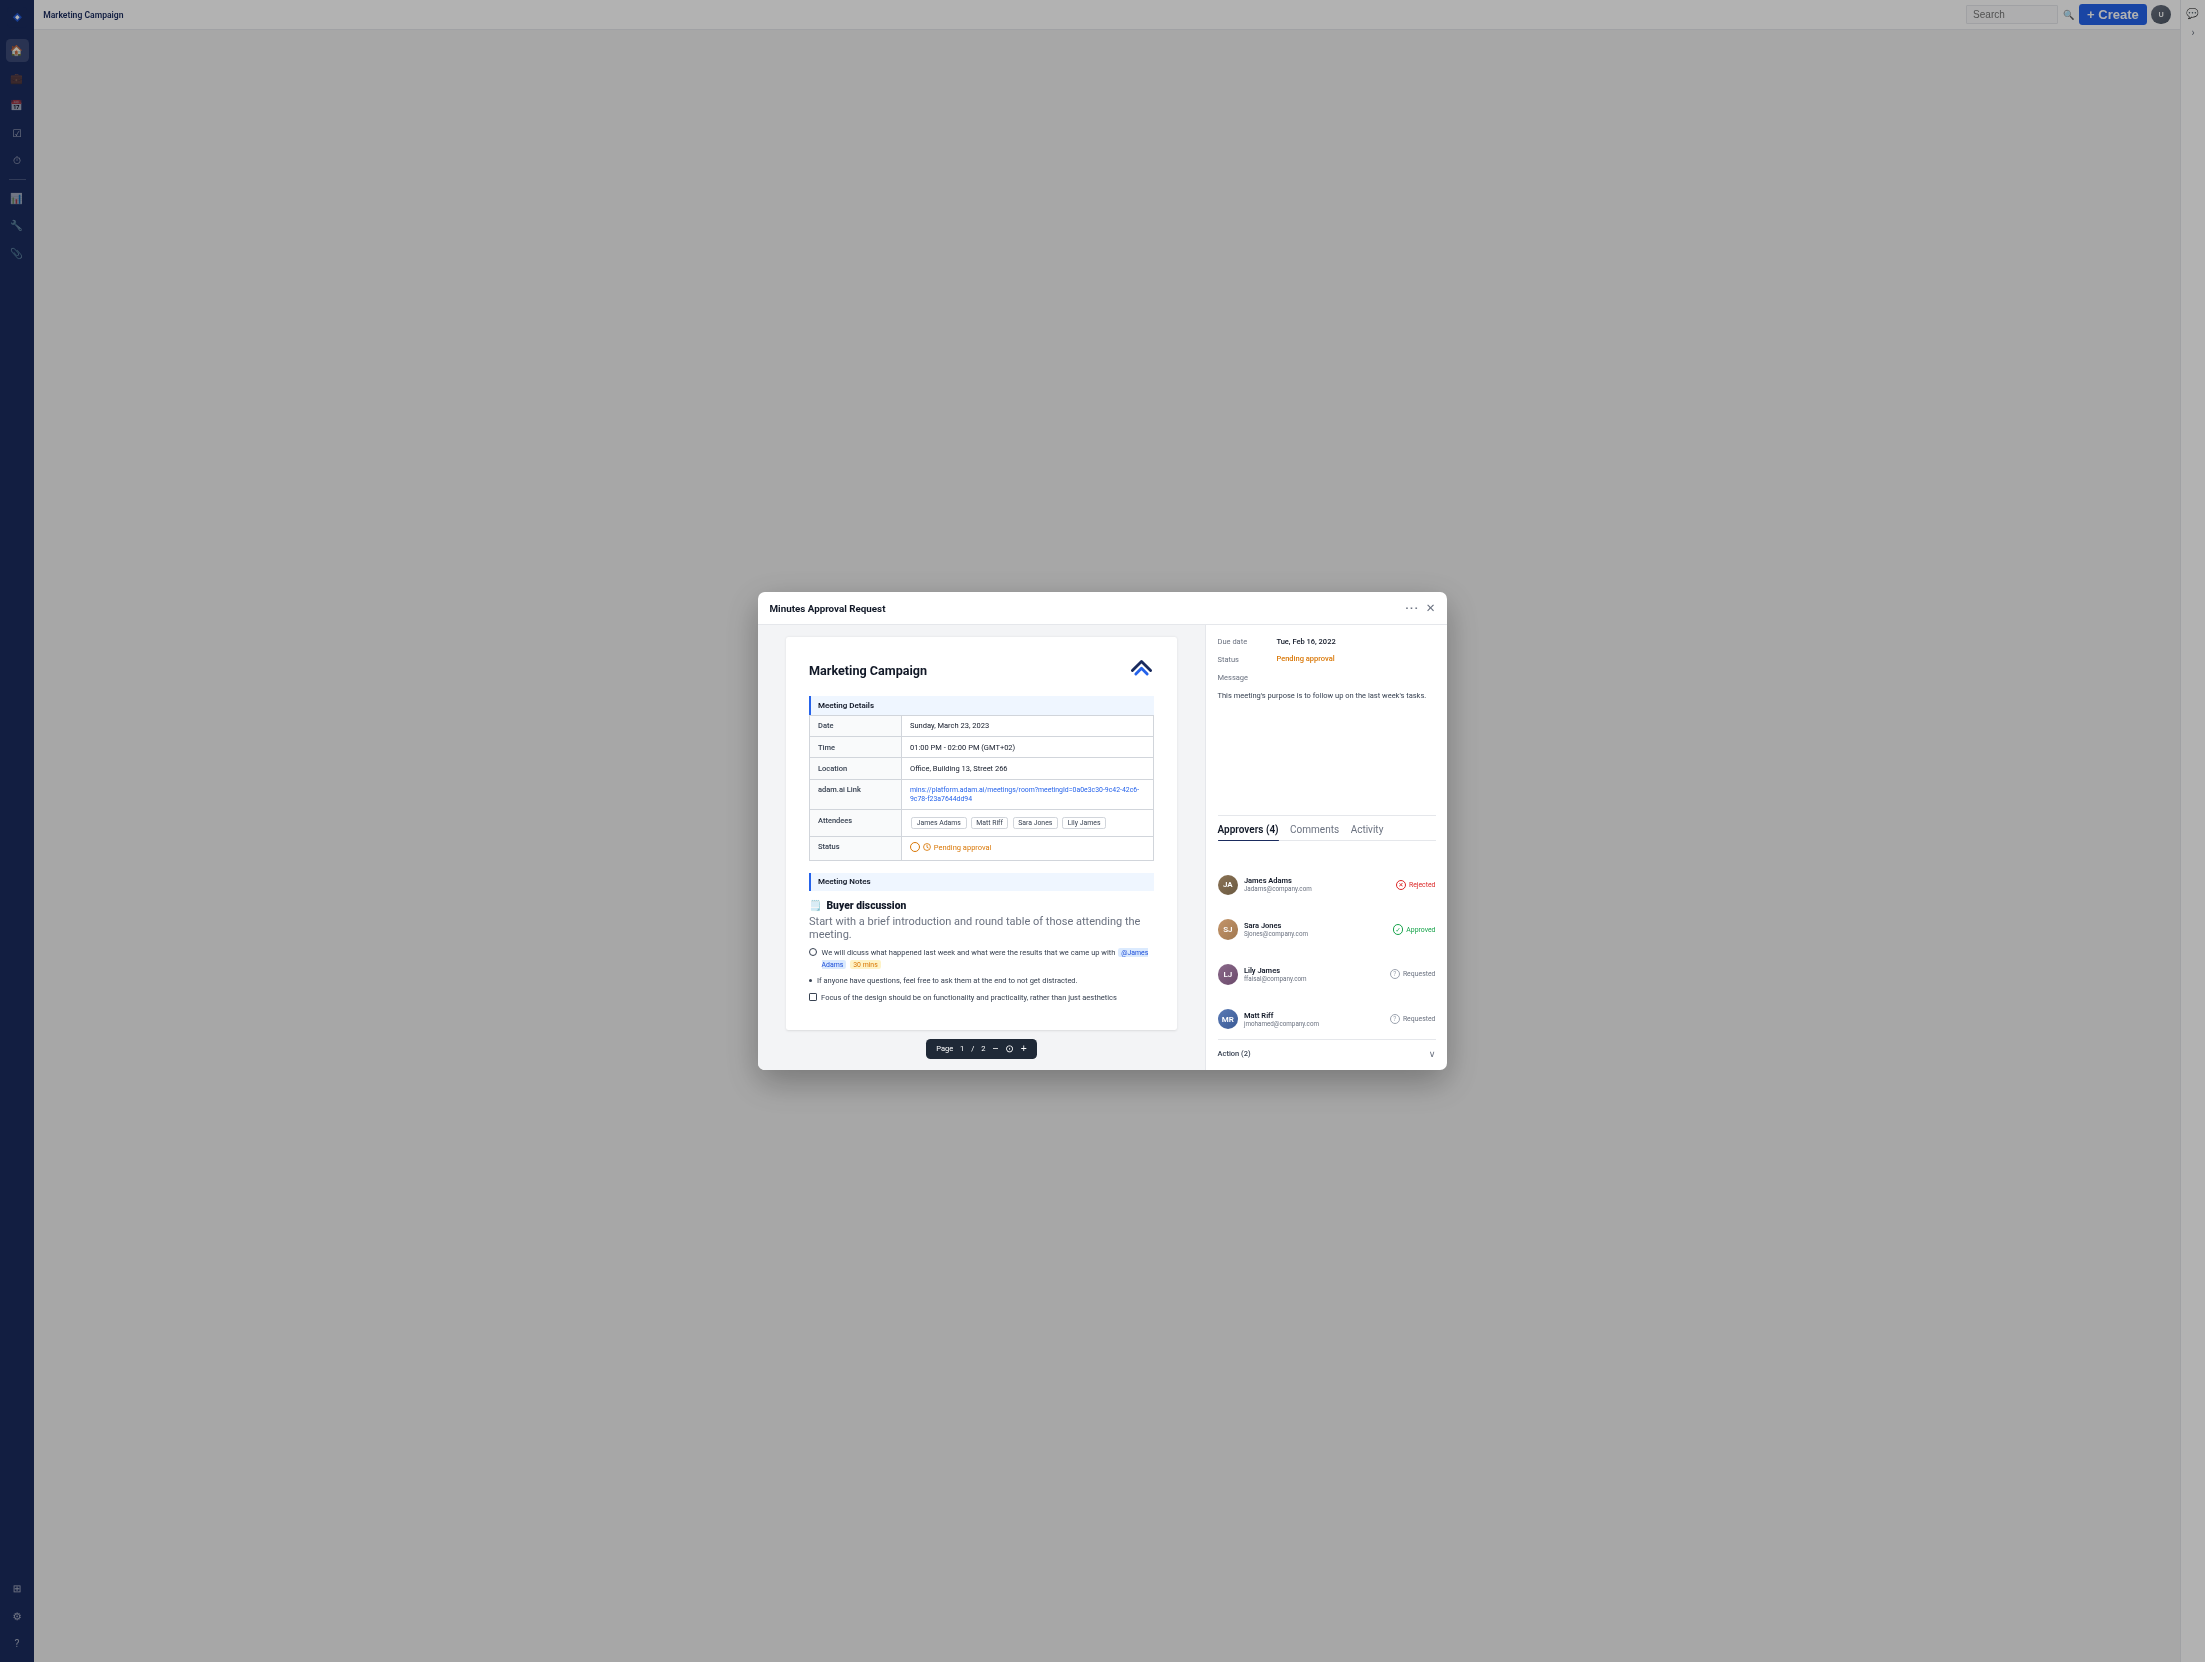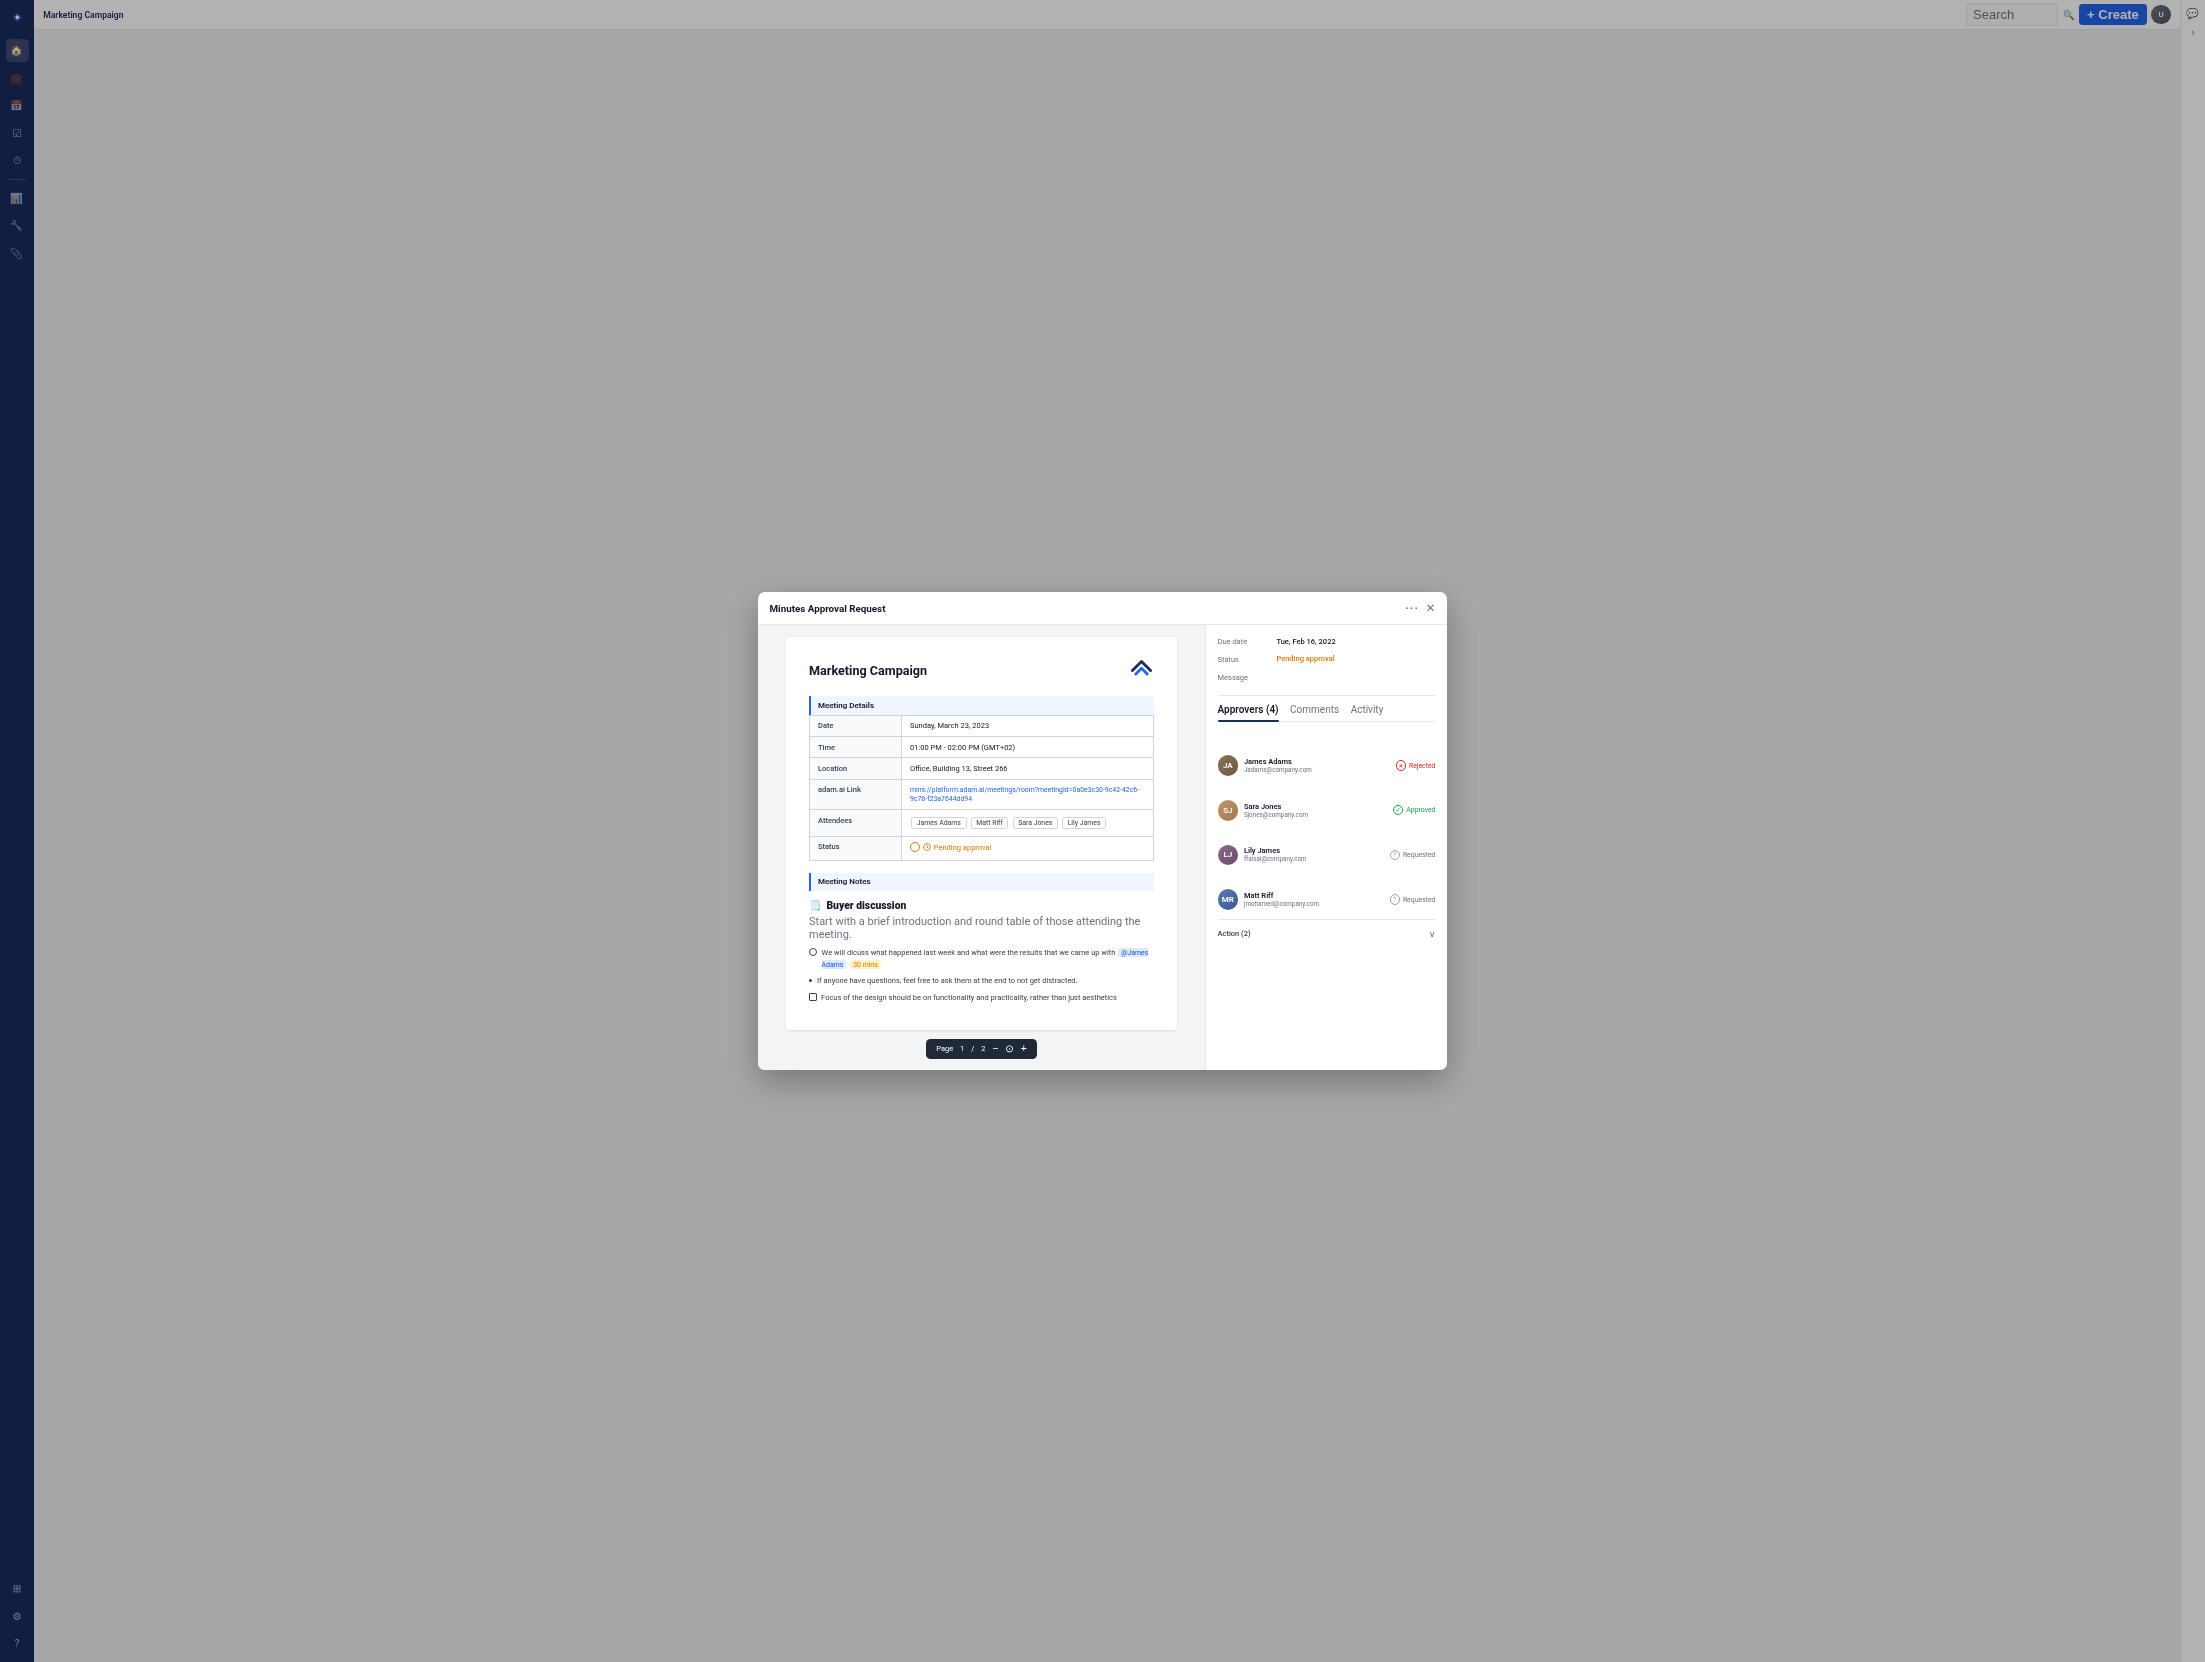--- a/index.html
+++ b/index.html
@@ -80,21 +80,21 @@
     .topbar-search {
       margin-left: auto;
       display: flex;
       align-items: center;
       gap: 4.6px;
     }
     .search-box {
       border: 0.6px solid #e5e7eb;
       border-radius: 1px;
       padding: 2.9px 5.7px;
-      font-size: 13px;
+      font-size: 10px;
       color: #9ca3af;
       background: #f9fafb;
       width: 92px;
     }
     .search-icon-btn {
       cursor: pointer;
       color: #6b7280;
       font-size: 9.2px;
     }
     .create-btn {
@@ -734,20 +734,21 @@
         </div>
 
         <div class="info-row">
           <span class="info-label">Status</span>
           <span class="info-value pending">Pending approval</span>
         </div>
 
         <div class="info-row">
           <span class="info-label">Message</span>
         </div>
+        <p class="info-message">This meeting's purpose is to follow up on the last week's tasks.</p>
 
         <hr class="info-section-divider">
 
         <div class="tabs">
           <div class="tab active">Approvers (4)</div>
           <div class="tab">Comments</div>
           <div class="tab">Activity</div>
         </div>
 
         <div>

